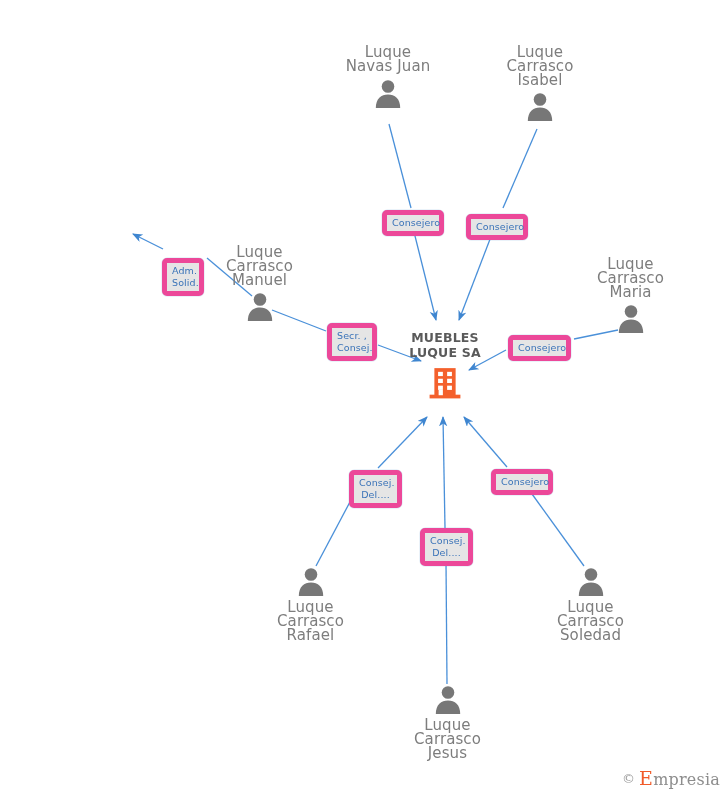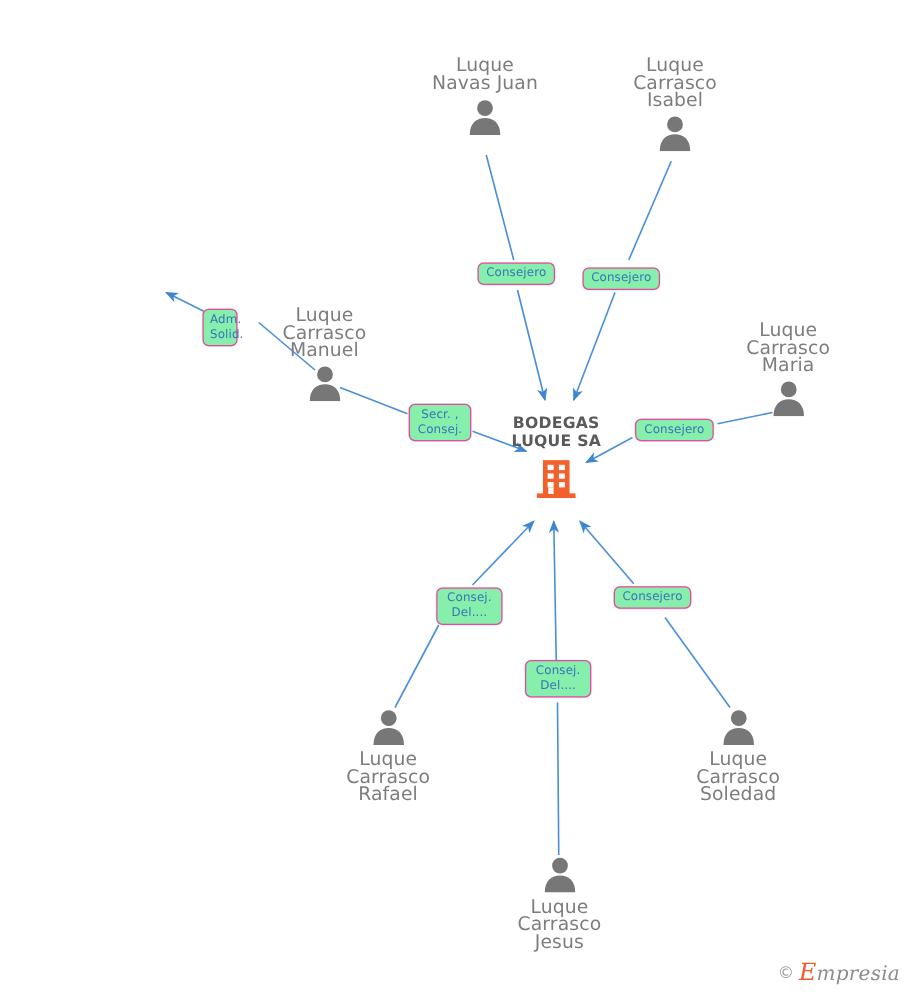--- a/index.html
+++ b/index.html
@@ -29,41 +29,41 @@
     font-weight:bold;
     font-size:12.5px;
     line-height:15px;
     letter-spacing:.2px;
   }
   .icon-wrap{display:flex;justify-content:center;align-items:flex-end;}
 
   .rel{
     position:absolute;
     box-sizing:border-box;
-    background:#86efac;
-    border:1px solid #ec4899;
+    background:#e5e5e5;
+    border:5px solid #ec4899;
     border-radius:5px;
     color:#3a73b8;
     font-size:9.5px;
     line-height:12px;
     text-align:center;
     white-space:pre-line;
     padding:2px 5px;
     letter-spacing:.1px;
     box-shadow:0 0 0 .5px rgba(91,155,213,.25);
   }
 
   .watermark{
     position:absolute;
     right:8px;bottom:6px;
     display:flex;align-items:center;gap:4px;
     font-size:15px;
   }
   .wm-c{color:#9a9a9a;font-size:13px;}
-  .wm-text{font-family:"DejaVu Serif", serif;font-style:italic;color:#8d8d8d;font-size:16px;letter-spacing:.2px;}
+  .wm-text{font-family:"DejaVu Serif", serif;color:#8d8d8d;font-size:16px;letter-spacing:.2px;}
   .wm-text .e{color:#f15a29;font-size:19px;}
 </style>
 </head>
 <body>
 
 <div id="canvas">
 
   <svg id="edges" viewBox="0 0 728 795">
     <defs>
       <marker id="arrow" markerWidth="9" markerHeight="9" refX="7.2" refY="3.2" orient="auto" markerUnits="strokeWidth">
@@ -190,38 +190,38 @@
         <circle cx="14" cy="8.5" r="6.3" fill="#777777"></circle>
         <path d="M1.8,30 C1.8,20.5 7.2,16.4 14,16.4 C20.8,16.4 26.2,20.5 26.2,30 Z" fill="#777777"></path>
       </svg>
     </div>
     <div class="node-label" style="margin-top:4px;">Luque
 Carrasco
 Jesus</div>
   </div>
 
   <div class="node" style="left:385px;top:330px;width:120px;">
-    <div class="node-label center">BODEGAS
+    <div class="node-label center">MUEBLES
 LUQUE SA</div>
     <div class="icon-wrap" style="margin-top:6px;">
       <svg width="32" height="34" viewBox="0 0 30 32" aria-hidden="true">
         <rect x="5" y="2" width="20" height="26" fill="#f4602c"></rect>
         <rect x="0.5" y="27" width="29" height="3.5" fill="#f4602c"></rect>
         <rect x="8.5" y="5.5" width="4.5" height="4" fill="#ffffff"></rect>
         <rect x="17" y="5.5" width="4.5" height="4" fill="#ffffff"></rect>
         <rect x="8.5" y="12" width="4.5" height="4" fill="#ffffff"></rect>
         <rect x="17" y="12" width="4.5" height="4" fill="#ffffff"></rect>
         <rect x="8.5" y="18.5" width="4.5" height="4" fill="#ffffff"></rect>
         <rect x="17" y="18.5" width="4.5" height="4" fill="#ffffff"></rect>
         <rect x="9" y="22.5" width="4" height="5" fill="#ffffff"></rect>
       </svg>
     </div>
   </div>
 
-  <div class="rel" style="left:162px;top:247px;width:28px;">Adm.
+  <div class="rel" style="left:162px;top:258px;width:42px;">Adm.
 Solid.</div>
 
   <div class="rel" style="left:327px;top:323px;width:50px;">Secr. ,
 Consej.</div>
 
   <div class="rel" style="left:382px;top:210px;width:62px;">Consejero</div>
 
   <div class="rel" style="left:466px;top:214px;width:62px;">Consejero</div>
 
   <div class="rel" style="left:508px;top:335px;width:63px;">Consejero</div>

